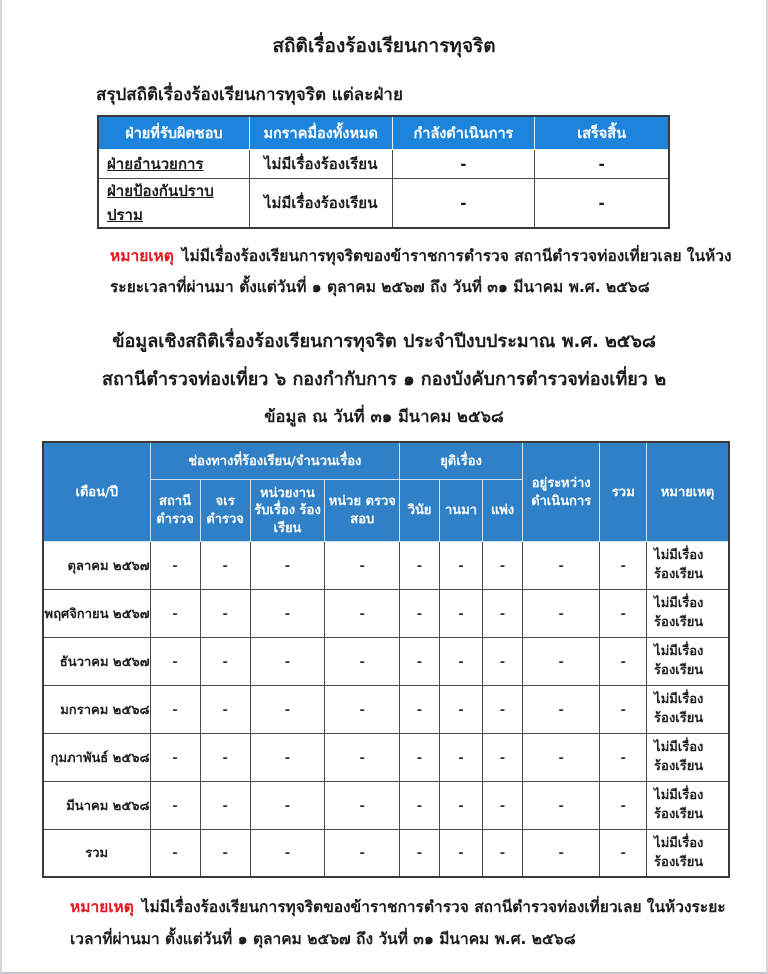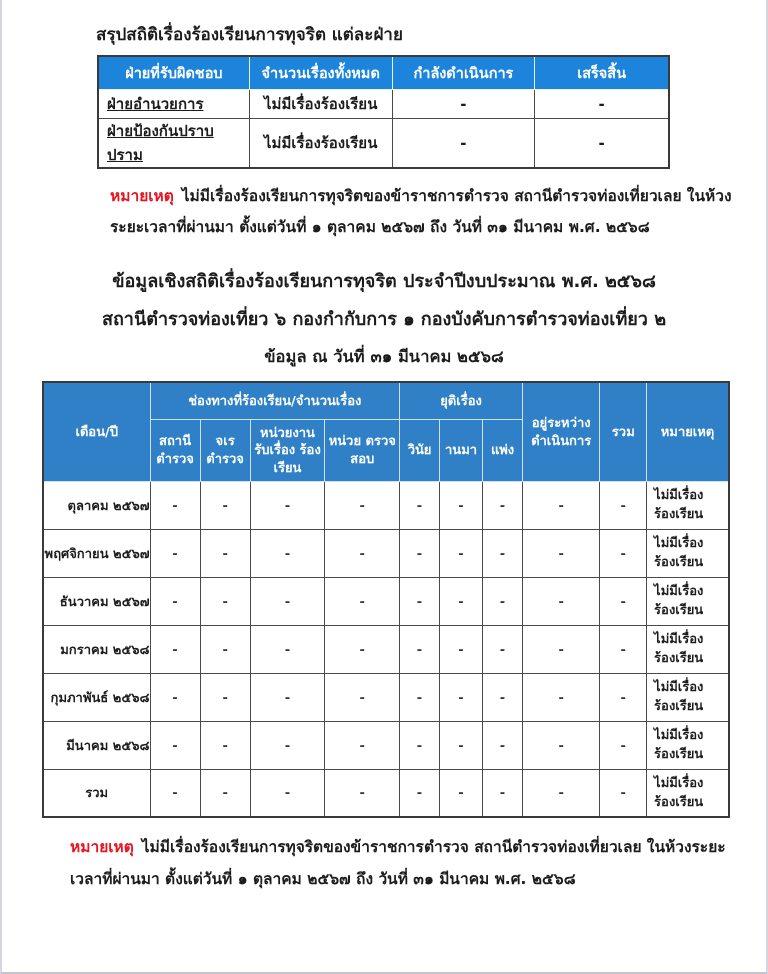--- a/index.html
+++ b/index.html
@@ -145,34 +145,35 @@
     font-weight: 700;
     color: #1c1c1c;
   }
   .note.bottom { margin-top: 14px; margin-left: 68px; }
 </style>
 </head>
 <body>
 
 <div class="page">
 
+  <div class="page-title">สถิติเรื่องร้องเรียนการทุจริต</div>
 
   <div class="sec1-heading">สรุปสถิติเรื่องร้องเรียนการทุจริต แต่ละฝ่าย</div>
 
   <table class="t1">
     <colgroup>
         <col class="c1">
         <col class="c2">
         <col class="c3">
         <col class="c4">
       </colgroup>
     <thead>
       <tr>
         <th>ฝ่ายที่รับผิดชอบ</th>
-        <th>จำนวนเรื่องทั้งหมด</th>
+        <th>มกราคมื่องทั้งหมด</th>
         <th>กำลังดำเนินการ</th>
         <th>เสร็จสิ้น</th>
       </tr>
     </thead>
     <tbody>
       <tr>
         <td class="dept">ฝ่ายอำนวยการ</td>
         <td>ไม่มีเรื่องร้องเรียน</td>
         <td>-</td>
         <td>-</td>

